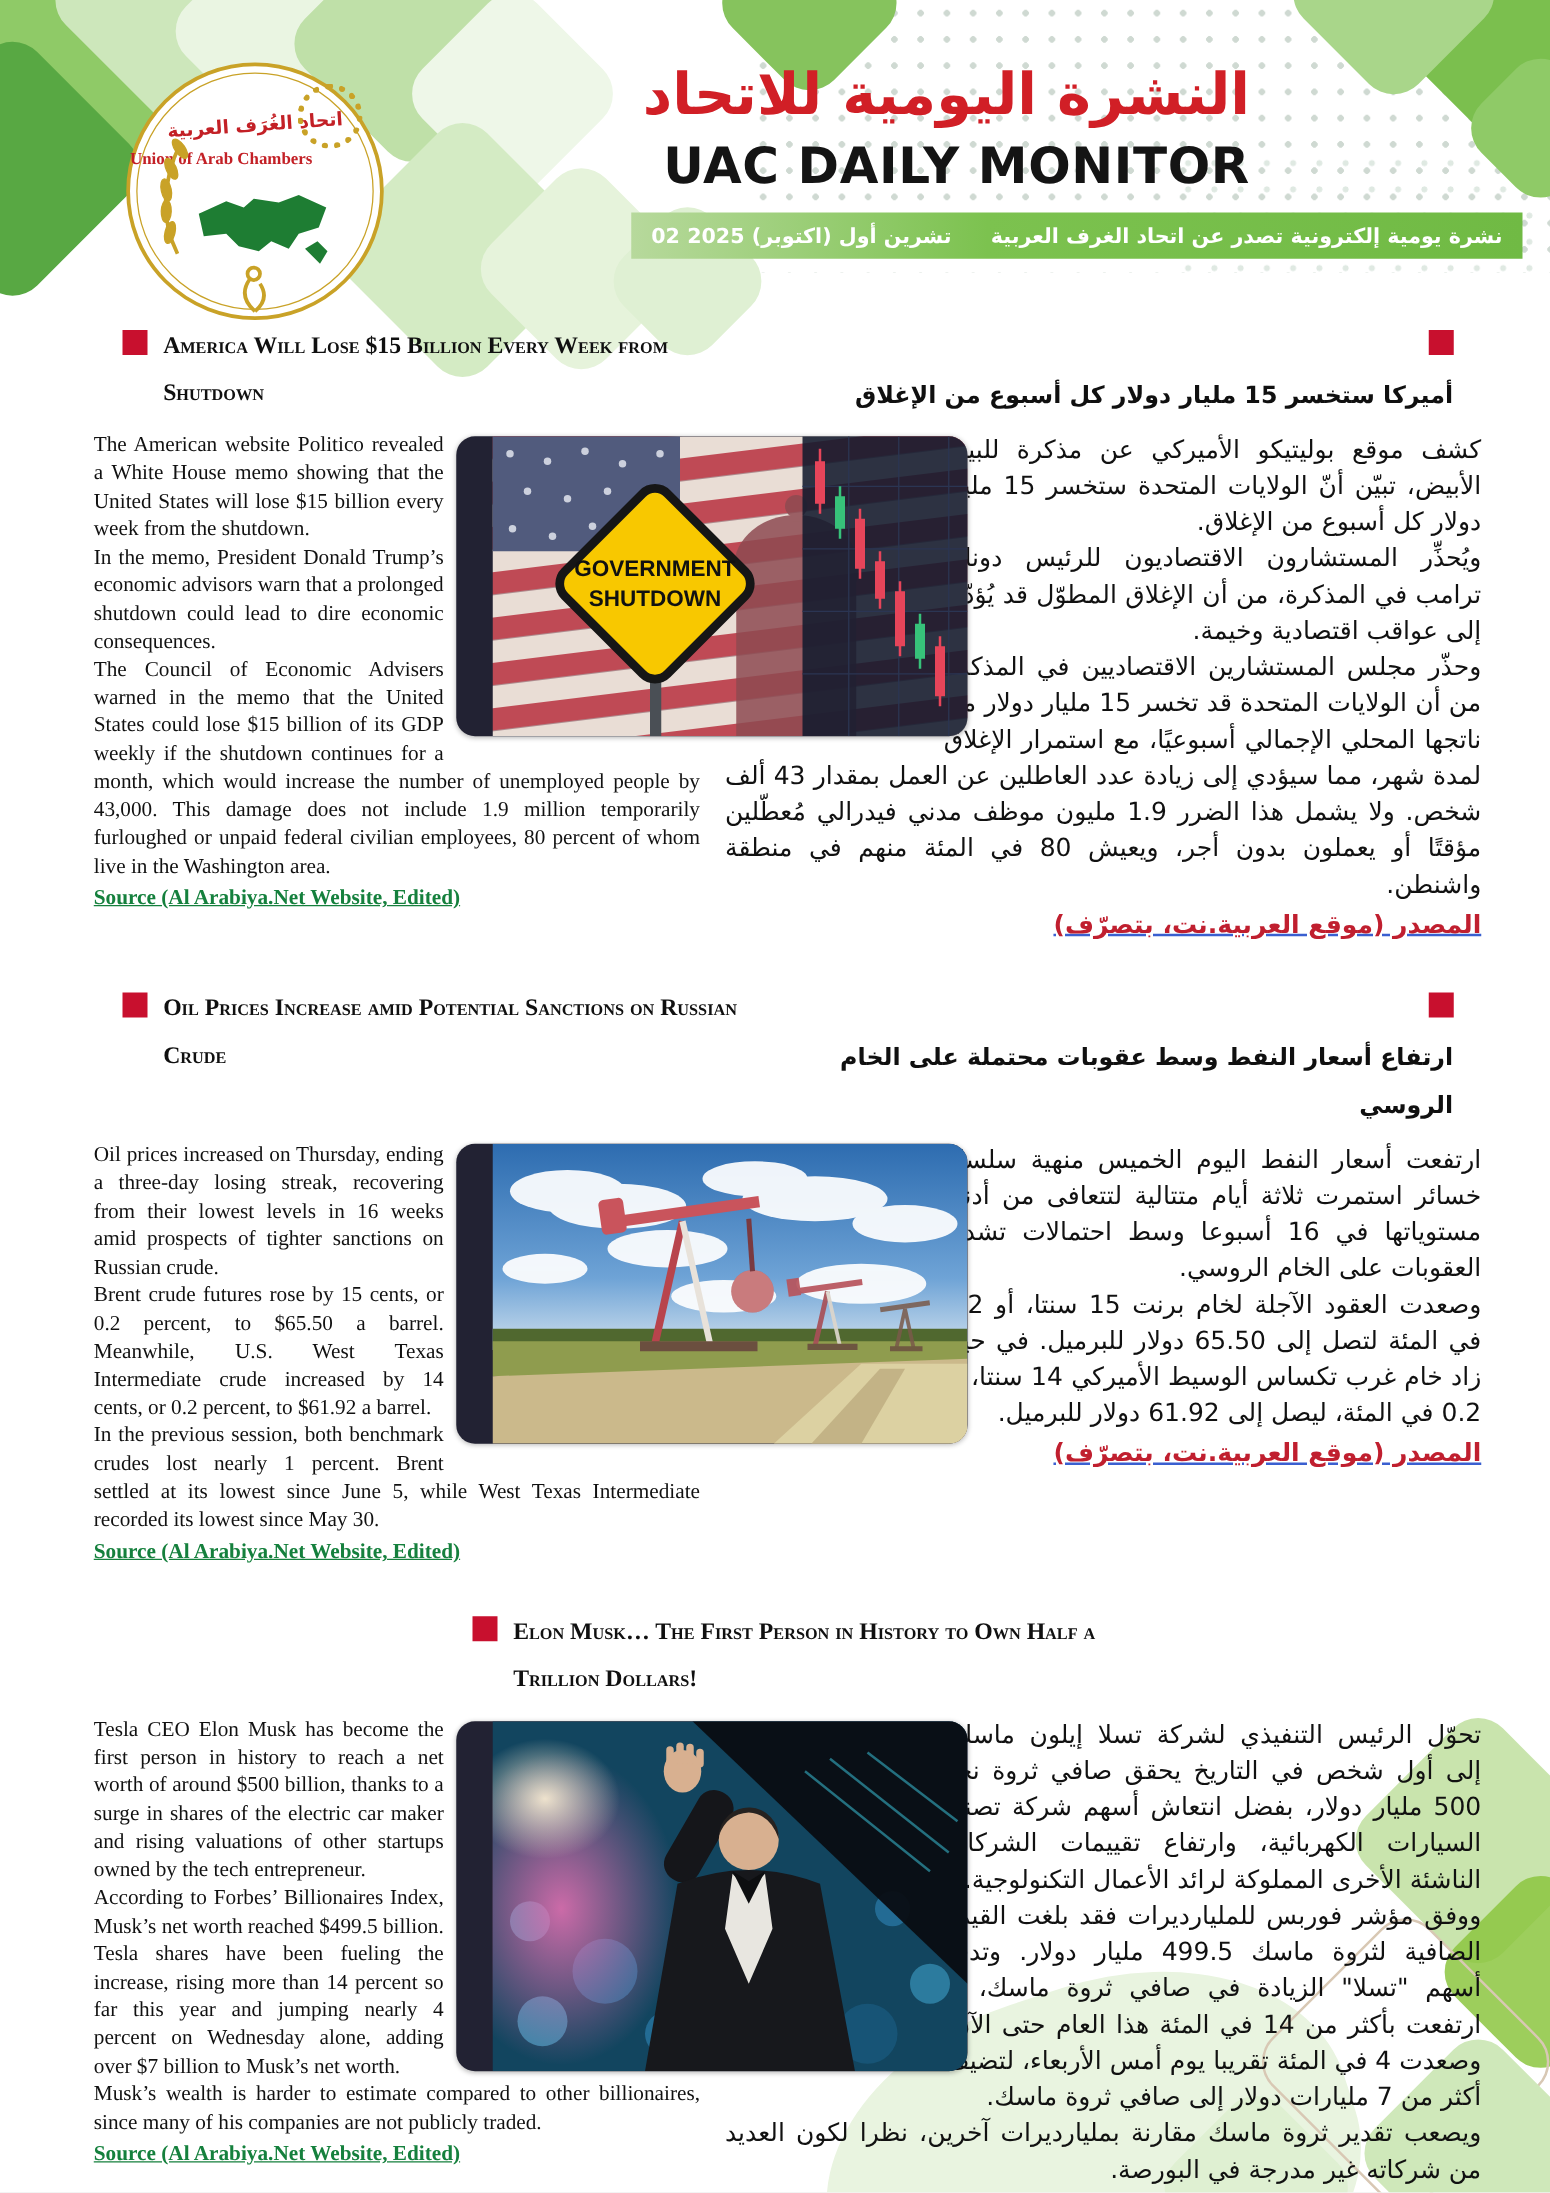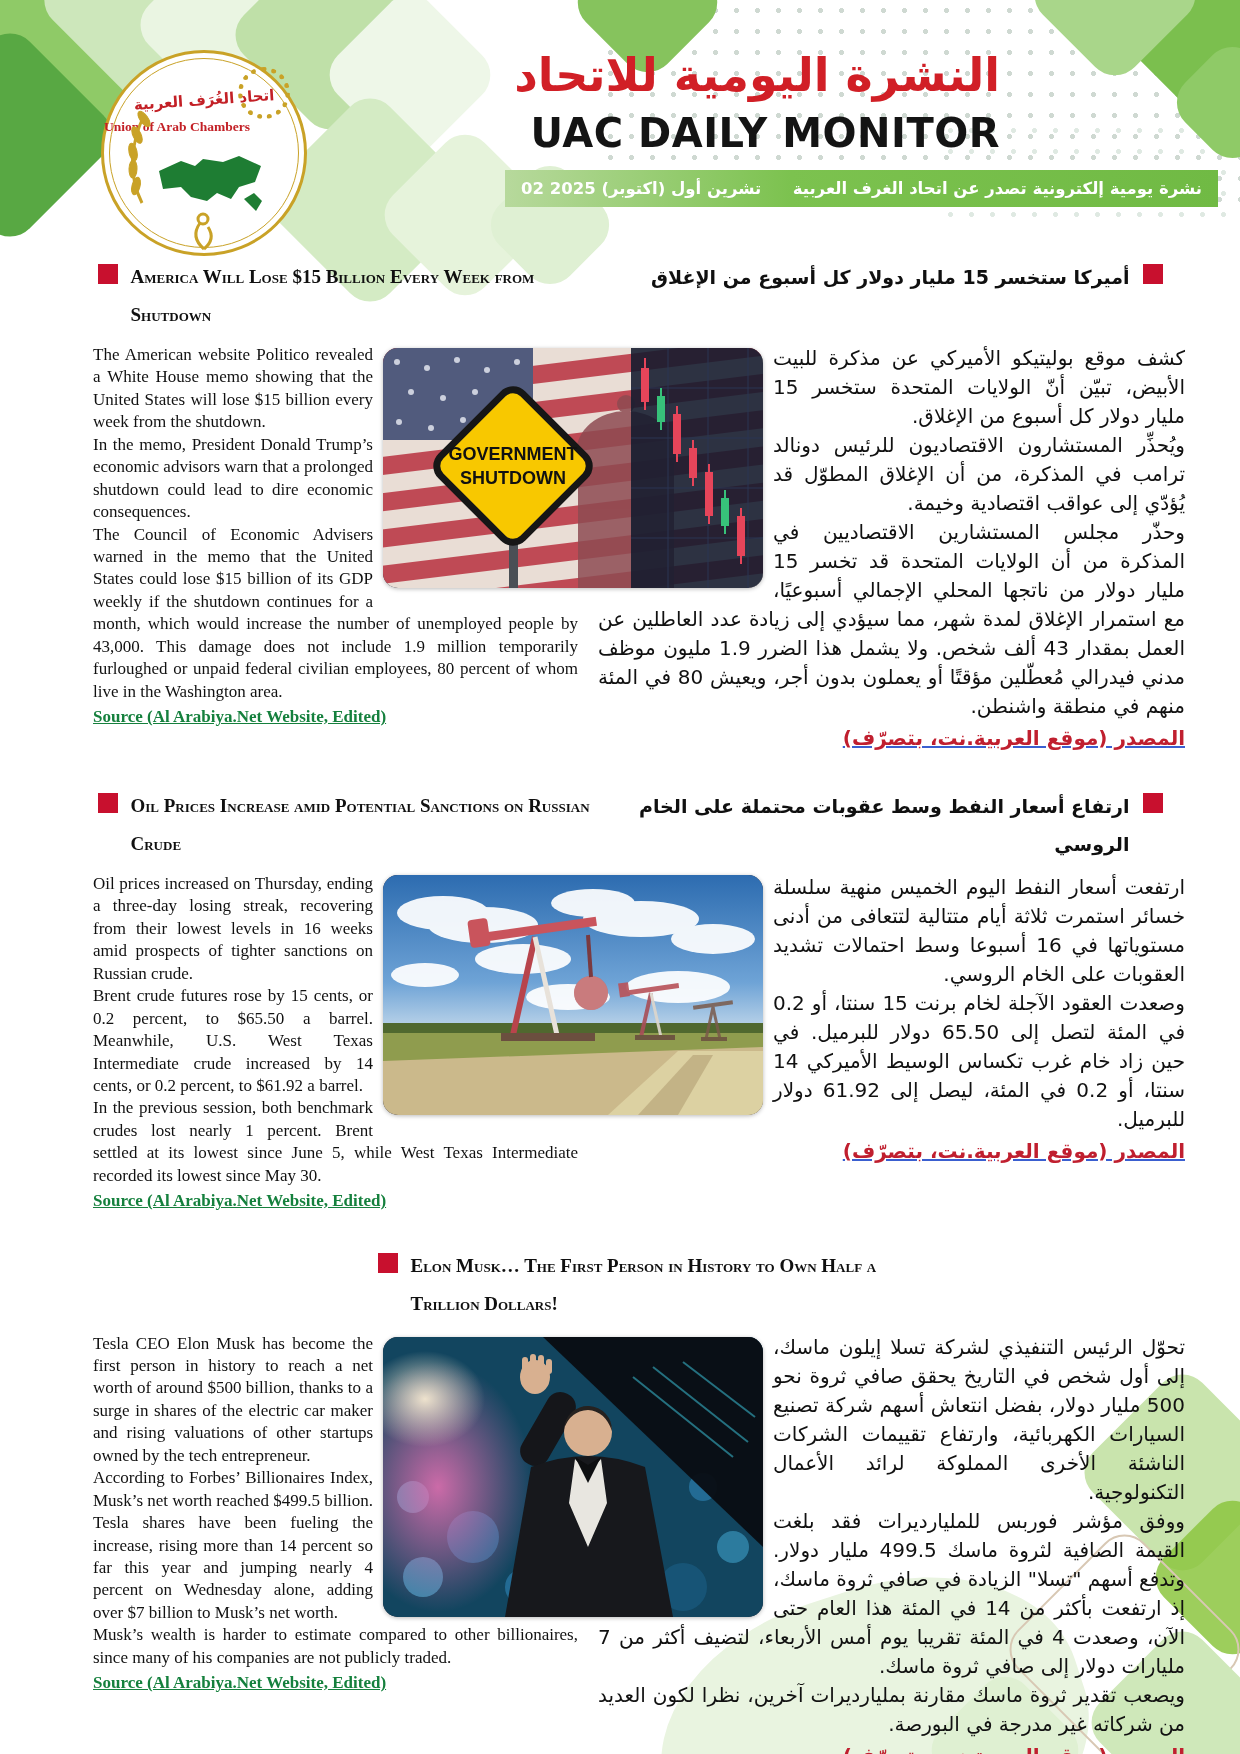--- a/index.html
+++ b/index.html
@@ -30,33 +30,33 @@
         font-family:"DejaVu Sans",sans-serif;font-weight:bold;font-size:40px;letter-spacing:.5px;}
   .greenbar{position:absolute;left:505px;top:170px;width:713px;height:37px;z-index:3;
         background:linear-gradient(90deg,#b7d99c,#7cc24f 40%,#70ba44);
         display:flex;align-items:center;justify-content:space-between;box-sizing:border-box;
         padding:0 16px;color:#fff;font-family:"DejaVu Sans",sans-serif;font-weight:bold;font-size:16.5px;}
   
   .content{position:absolute;left:75px;top:258px;width:1110px;z-index:6;}
   .article{margin-bottom:34px;}
   .headrow{display:flex;justify-content:center;align-items:flex-start;margin-bottom:10px;}
   .head-en{display:flex;gap:13px;width:505px;}
-  .head-ar{display:flex;gap:13px;width:560px;justify-content:flex-start;}
+  .head-ar{display:flex;gap:13px;width:560px;justify-content:flex-start;flex-direction:column;}
   .sq{width:20px;height:20px;background:#c8102e;flex:none;margin-top:6px;}
   .headrow h2{margin:0;font-size:19px;font-weight:bold;line-height:2.0;color:#101010;}
   .head-en h2{font-family:"Liberation Serif",serif;font-variant:small-caps;}
   .head-ar h2{font-family:"DejaVu Sans",sans-serif;font-size:19px;text-align:right;}
-  .bodyrow{position:relative;display:flex;gap:20px;margin-left:18px;}
+  .bodyrow{position:relative;display:flex;gap:20px;}
   .col-en{width:485px;flex:none;font-size:17px;line-height:1.32;text-align:justify;}
   .col-ar{flex:1;font-family:"DejaVu Sans",sans-serif;font-size:20px;line-height:1.45;text-align:justify;}
   .col-en p,.col-ar p{margin:0;}
   .sp-r{float:right;width:205px;}
   .sp-l{float:left;width:175px;}
   .art-image{position:absolute;left:290px;width:380px;border-radius:15px;overflow:hidden;
-        box-shadow:0 1px 4px rgba(0,0,0,.28);background:#223;}
+        box-shadow:0 1px 4px rgba(0,0,0,.28);background:#223;padding-left:29px;}
   .art-image svg{display:block;}
   .src-en{display:inline-block;margin-top:3px;color:#15803d;font-weight:bold;text-decoration:underline;cursor:pointer;}
   .src-ar{display:inline-block;margin-top:3px;color:#c01f2f;font-weight:bold;text-decoration:underline;
         text-decoration-color:#3a5fd0;cursor:pointer;}
 </style>
 </head>
 <body>
 
 <div class="page">
 

